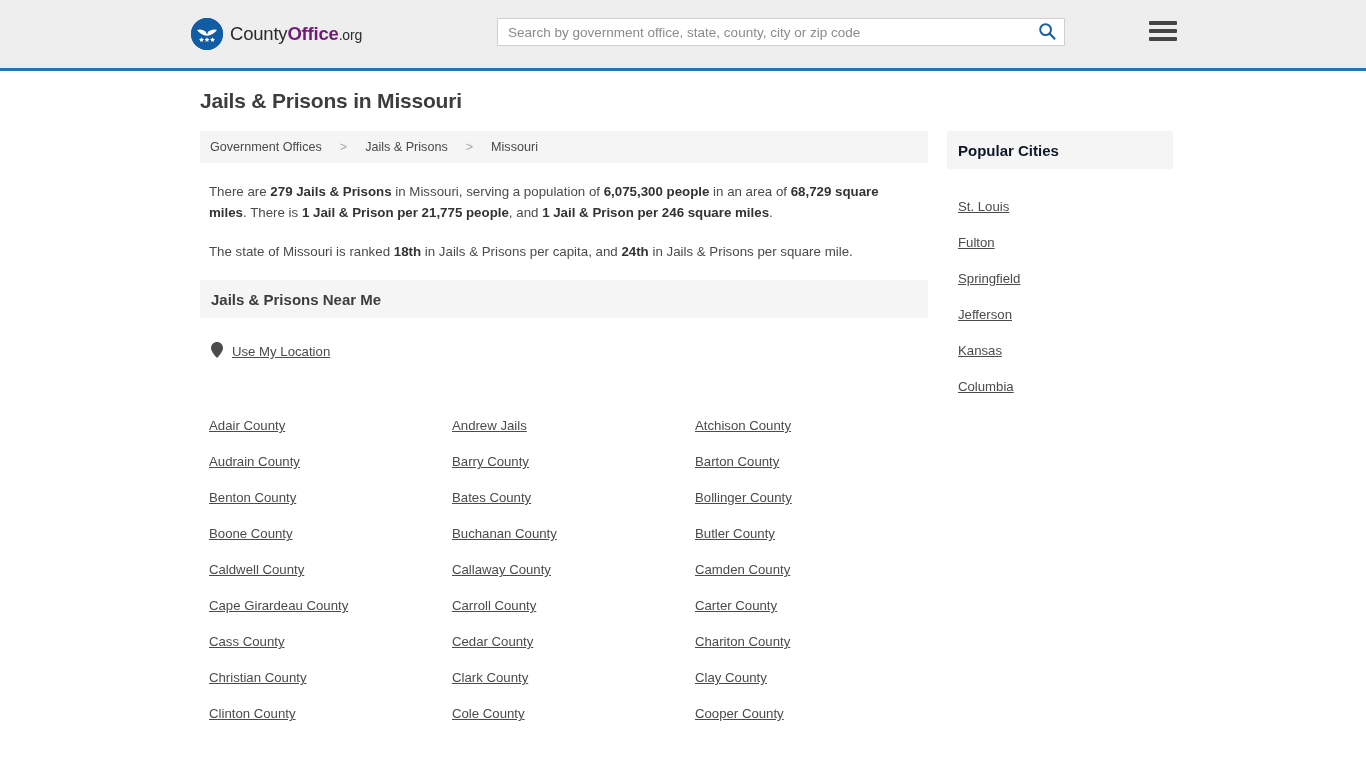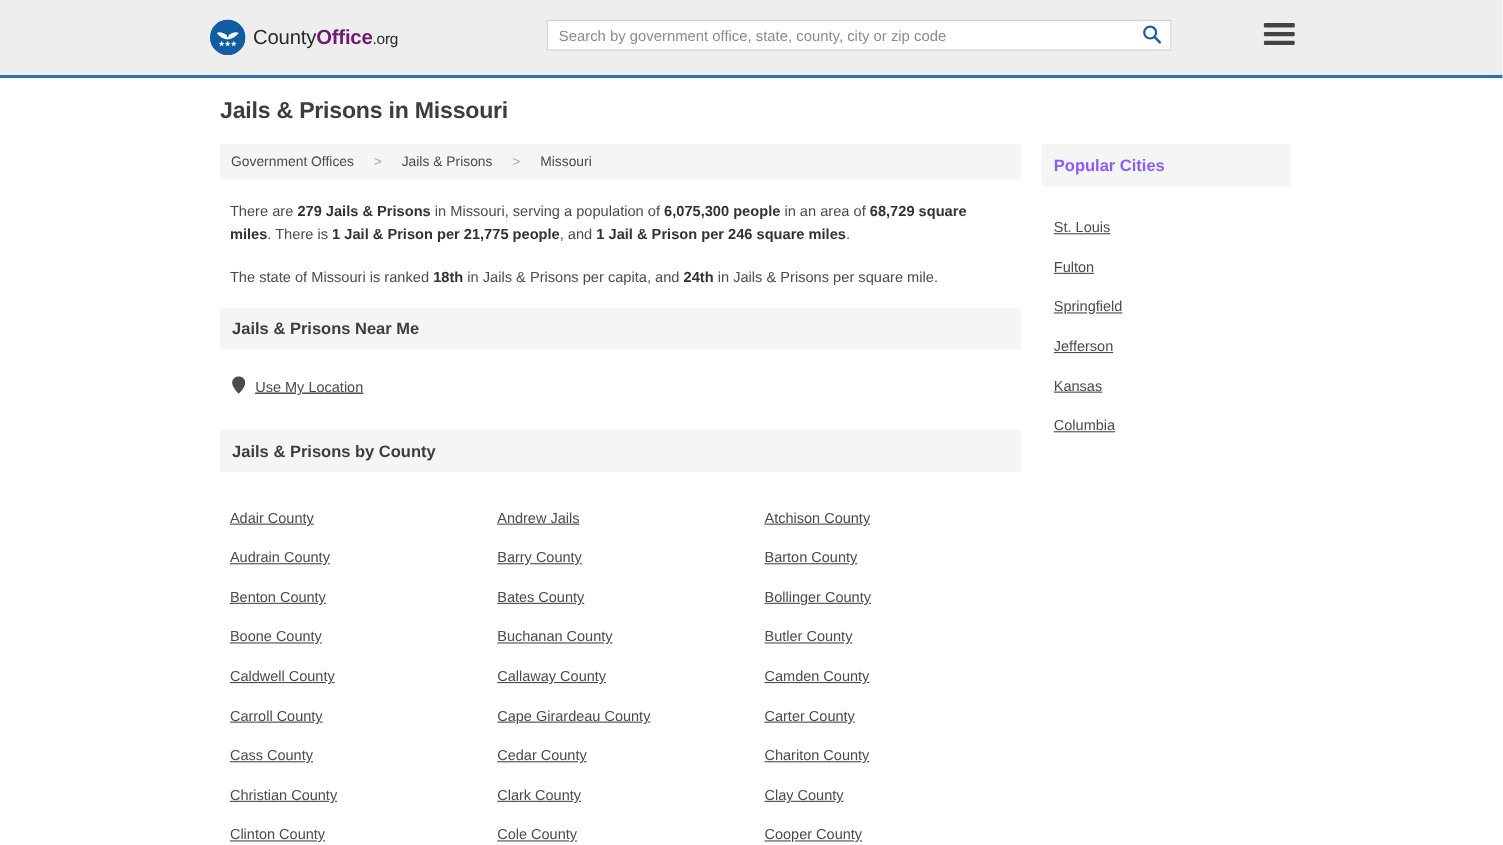--- a/index.html
+++ b/index.html
@@ -169,21 +169,21 @@
   .near-me-body {
     padding: 24px 0 22px 11px;
   }
   .loc-link {
     display: inline-flex;
     align-items: center;
     gap: 9px;
     font-size: 13.2px;
     color: #4b4b4b;
   }
-  .loc-link .txt { text-decoration: underline; }
+  .loc-link .txt { }
 
   .county-grid {
     display: grid;
     grid-template-columns: 243px 243px 243px;
     padding: 24px 0 0 9px;
     row-gap: 0;
   }
   .county-grid a {
     display: block;
     font-size: 13.2px;
@@ -195,21 +195,21 @@
 
   
   .side-head {
     background: #f5f5f5;
     height: 38px;
     display: flex;
     align-items: center;
     padding: 0 11px;
     font-size: 15px;
     font-weight: bold;
-    color: #8b5cf6;
+    color: #0f172a;
   }
   .side-list { padding: 20px 0 0 11px; }
   .side-list a {
     display: block;
     font-size: 13.2px;
     color: #4b4b4b;
     text-decoration: underline;
     line-height: 36px;
     white-space: nowrap;
   }
@@ -278,39 +278,38 @@
           <a class="loc-link" href="#">
             <span>
               <svg width="12" height="16" viewBox="0 0 12 16" aria-hidden="true">
                 <path d="M6 0 C2.7 0 0 2.7 0 6 C0 10.2 6 16 6 16 C6 16 12 10.2 12 6 C12 2.7 9.3 0 6 0 Z" fill="#4b4b4b"></path>
               </svg>
             </span>
             <span class="txt">Use My Location</span>
           </a>
         </div>
 
-        <div class="section-head">Jails &amp; Prisons by County</div>
         <div class="county-grid" id="county-grid">
             <a href="#">Adair County</a>
             <a href="#">Andrew Jails</a>
             <a href="#">Atchison County</a>
             <a href="#">Audrain County</a>
             <a href="#">Barry County</a>
             <a href="#">Barton County</a>
             <a href="#">Benton County</a>
             <a href="#">Bates County</a>
             <a href="#">Bollinger County</a>
             <a href="#">Boone County</a>
             <a href="#">Buchanan County</a>
             <a href="#">Butler County</a>
             <a href="#">Caldwell County</a>
             <a href="#">Callaway County</a>
             <a href="#">Camden County</a>
+            <a href="#">Cape Girardeau County</a>
             <a href="#">Carroll County</a>
-            <a href="#">Cape Girardeau County</a>
             <a href="#">Carter County</a>
             <a href="#">Cass County</a>
             <a href="#">Cedar County</a>
             <a href="#">Chariton County</a>
             <a href="#">Christian County</a>
             <a href="#">Clark County</a>
             <a href="#">Clay County</a>
             <a href="#">Clinton County</a>
             <a href="#">Cole County</a>
             <a href="#">Cooper County</a>

